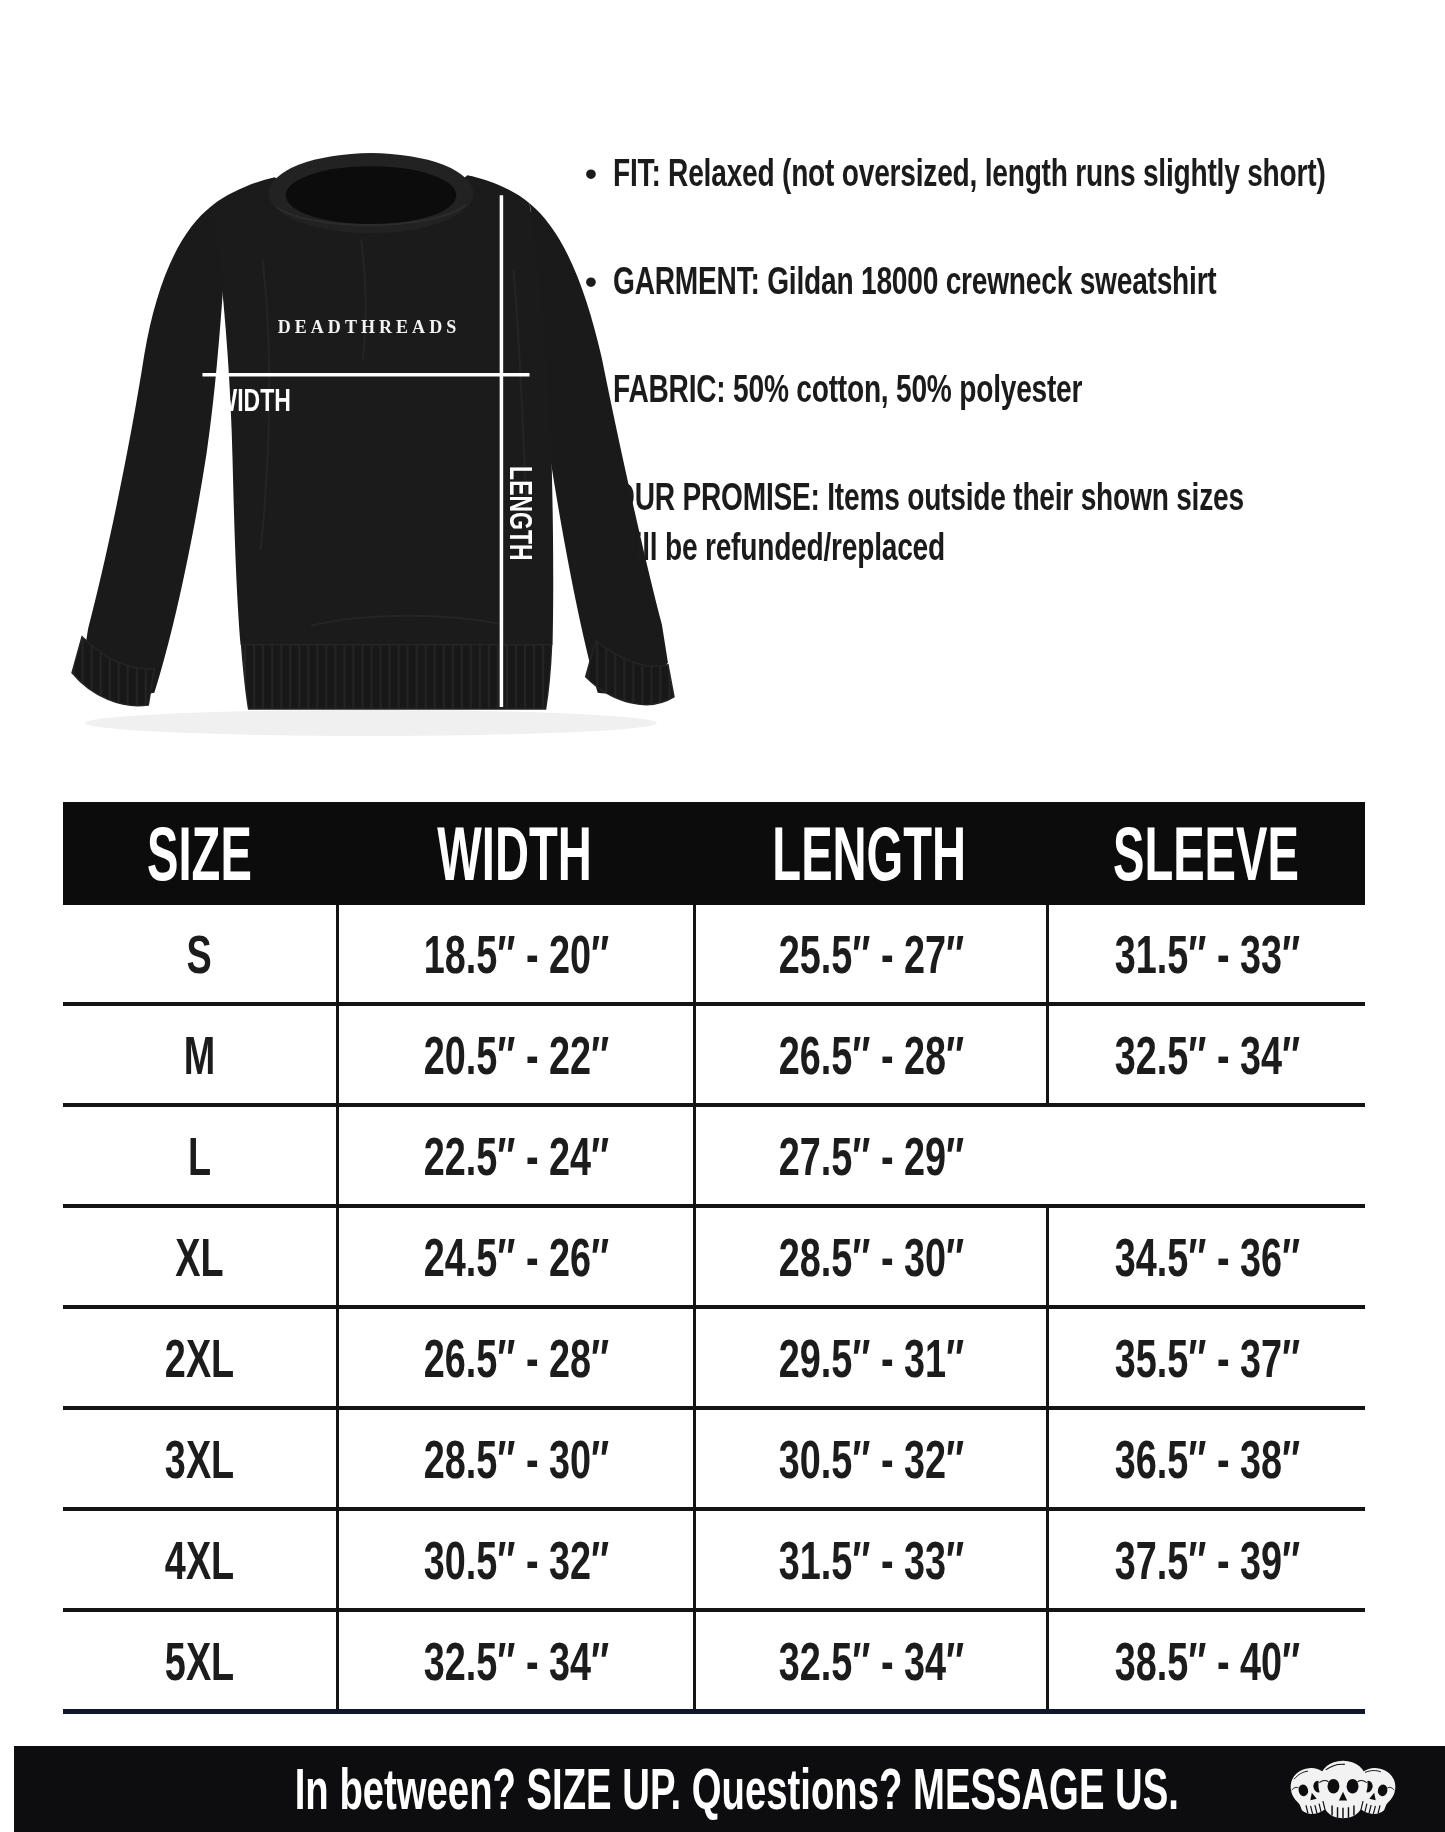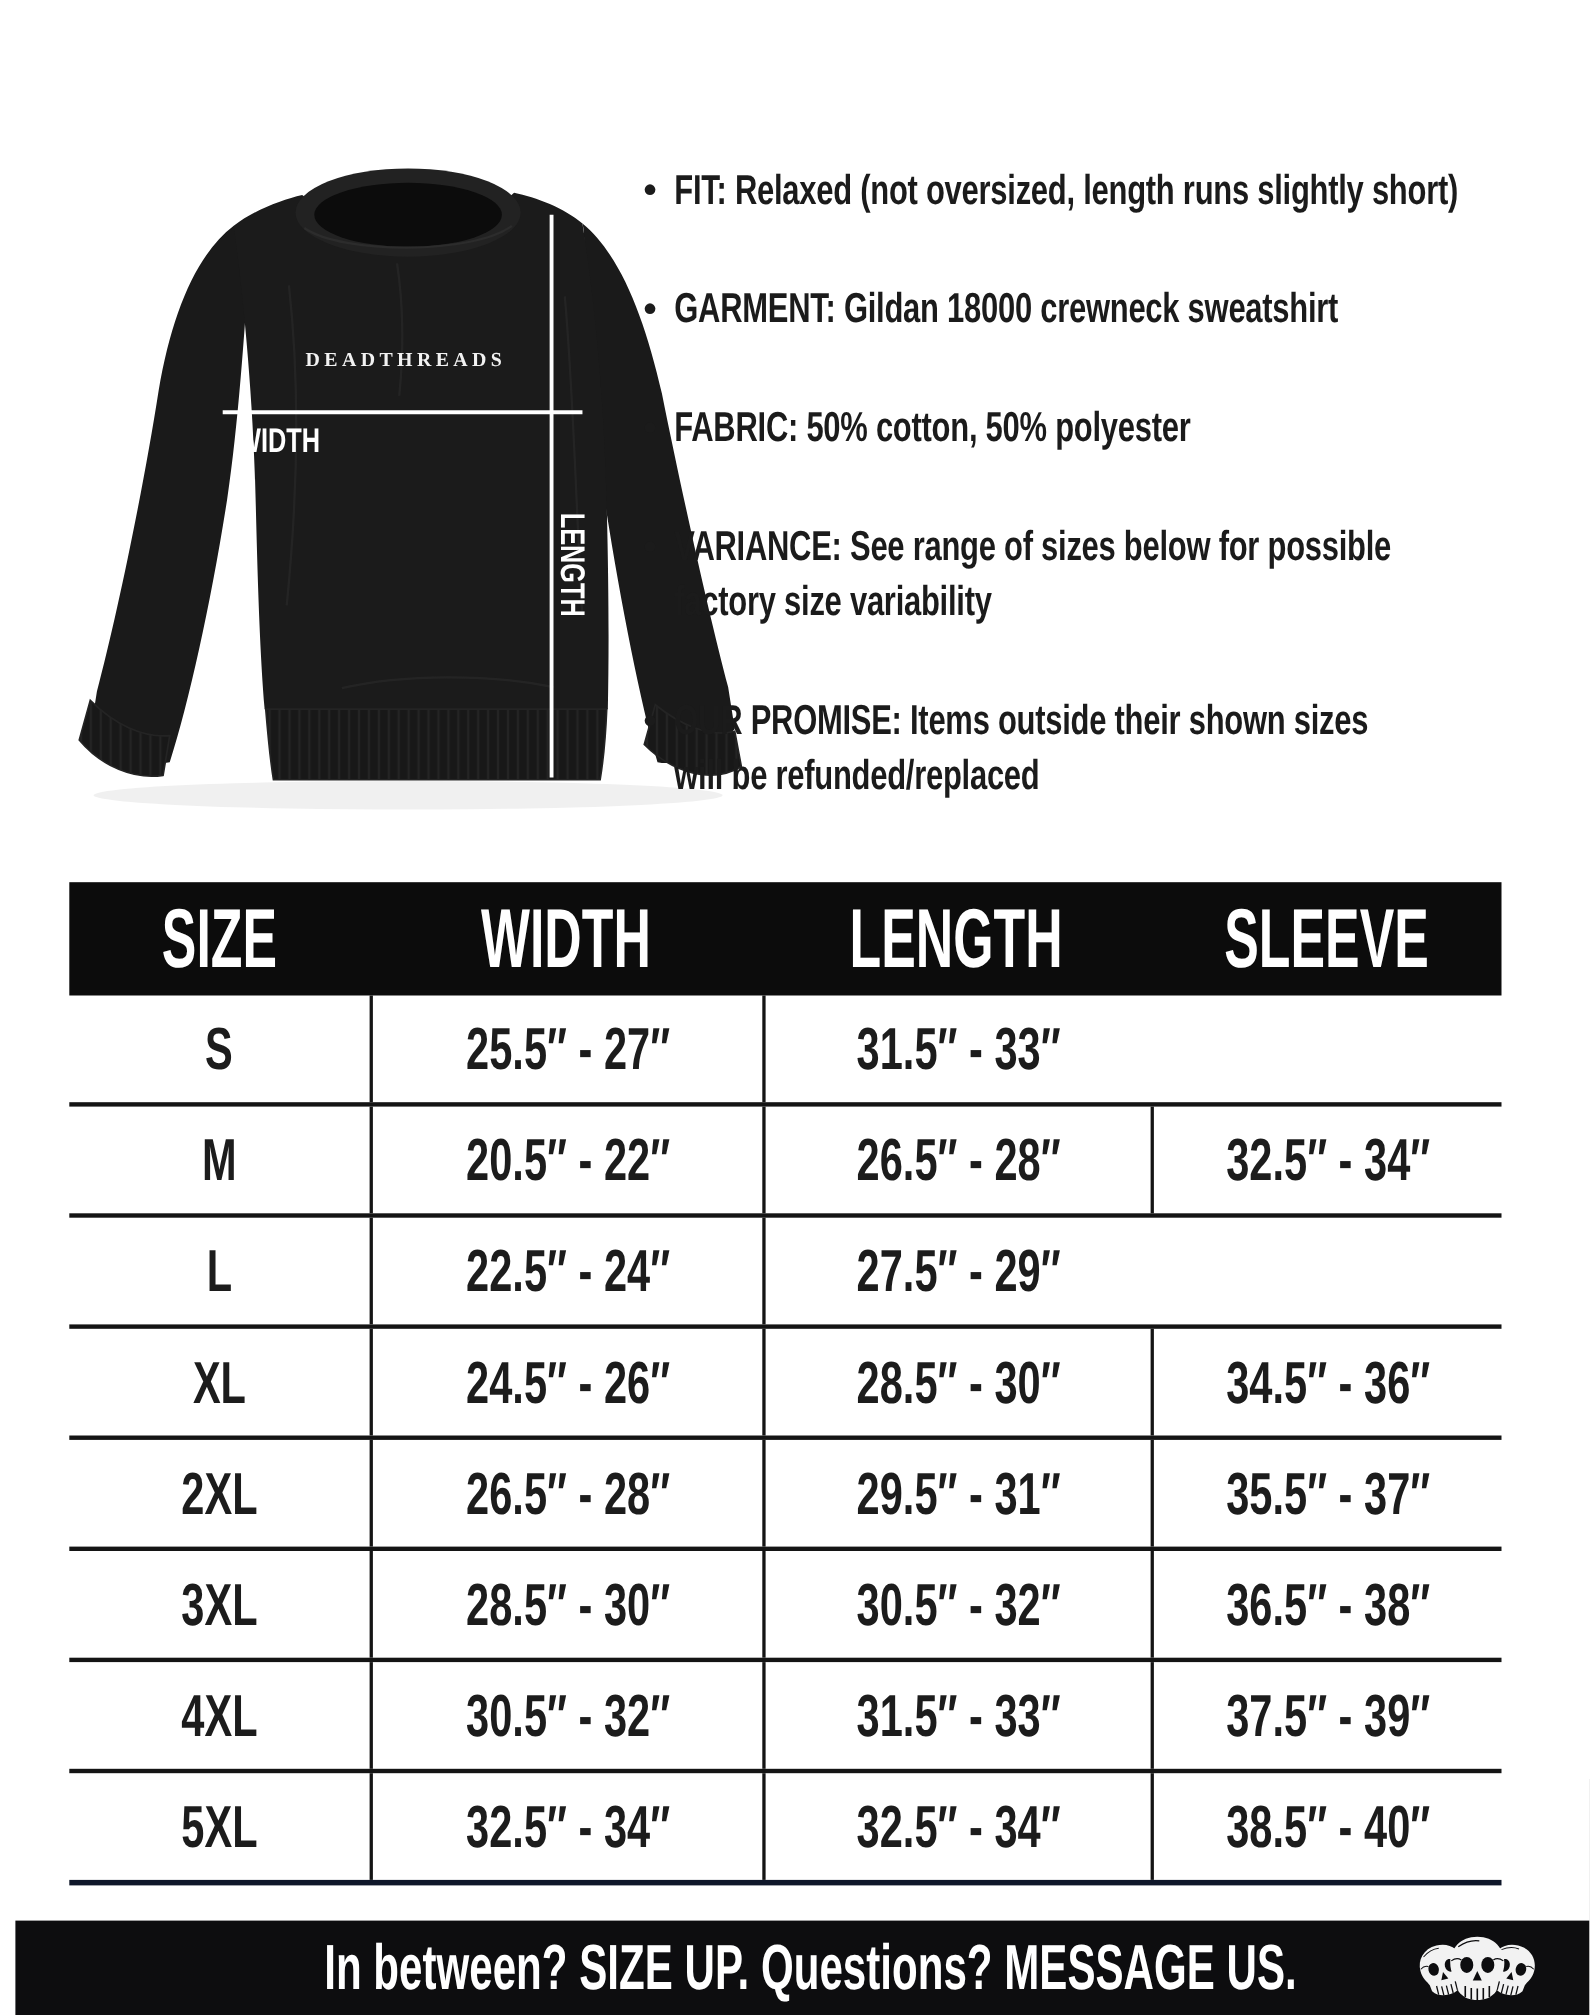--- a/index.html
+++ b/index.html
@@ -133,27 +133,20 @@
       </span>
     </div>
 
     <div class="bullet">
       <span class="bullet-dot">•</span>
       <span class="bullet-text">
         <span class="bullet-line">FABRIC: 50% cotton, 50% polyester</span>
       </span>
     </div>
 
-    <div class="bullet">
-      <span class="bullet-dot">•</span>
-      <span class="bullet-text">
-        <span class="bullet-line">VARIANCE: See range of sizes below for possible</span>
-        <span class="bullet-line">factory size variability</span>
-      </span>
-    </div>
 
     <div class="bullet">
       <span class="bullet-dot">•</span>
       <span class="bullet-text">
         <span class="bullet-line">OUR PROMISE: Items outside their shown sizes</span>
         <span class="bullet-line">will be refunded/replaced</span>
       </span>
     </div>
 
   </div>
@@ -163,20 +156,23 @@
     <div class="t-head">
       <div class="th"><span>SIZE</span></div>
       <div class="th"><span>WIDTH</span></div>
       <div class="th"><span>LENGTH</span></div>
       <div class="th"><span>SLEEVE</span></div>
     </div>
 
     <div class="t-row">
       <div class="td">
           <span>S</span>
+        </div>
+      <div class="td">
+          <span>18.5″ - 20″</span>
         </div>
       <div class="td">
           <span>25.5″ - 27″</span>
         </div>
       <div class="td">
           <span>31.5″ - 33″</span>
         </div>
     </div>
 
     <div class="t-row">

